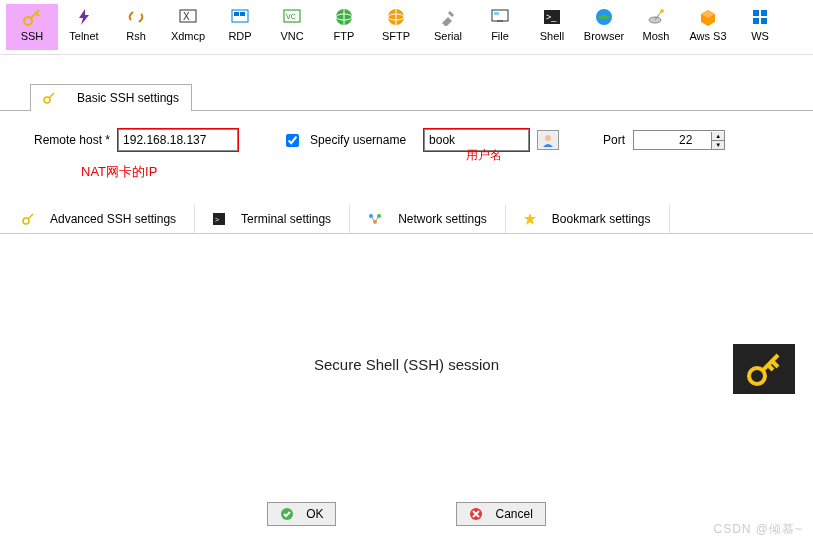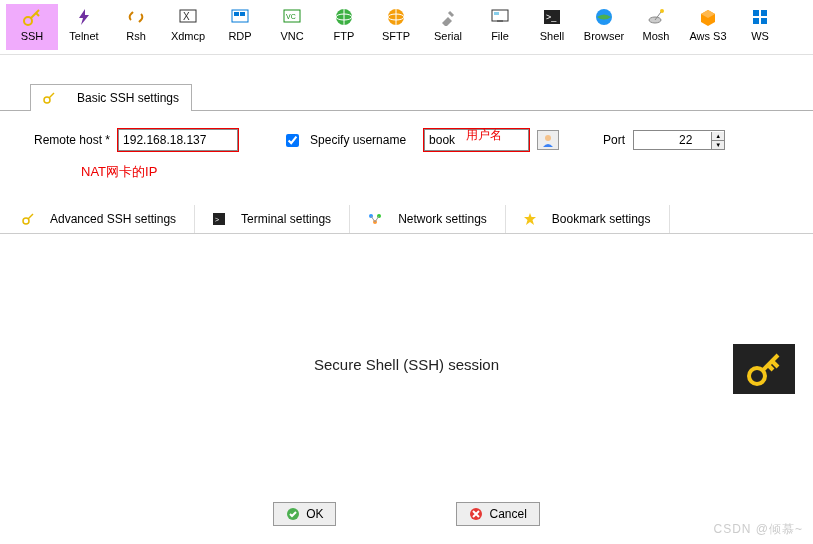--- a/index.html
+++ b/index.html
@@ -8,34 +8,34 @@
   .tb-item.active { background:#f0abfc; }
   .tb-icon { width:22px; height:22px; display:flex; align-items:center; justify-content:center; }
   .tb-label { font-size:11px; margin-top:2px; text-align:center; white-space:nowrap; }
   .tabs-row { margin-top:28px; padding-left:30px; display:flex; align-items:flex-end; border-bottom:1px solid #b0b0b0; }
   .tab { display:flex; align-items:center; gap:22px; padding:6px 12px; border:1px solid #b0b0b0; border-bottom:none; background:#fff; position:relative; top:1px; font-size:12px; }
   .form-row { padding:18px 34px; display:flex; align-items:center; gap:8px; }
   .lbl { font-size:12px; }
   .txtbox { height:18px; font-size:12px; padding:1px 4px; border:1px solid #888; }
   .red-box { outline:1px solid #e00; }
   .chk { width:13px; height:13px; }
-  .annot { color:#e00; font-family: "SimSun","Microsoft YaHei",sans-serif; font-size:13px; }
+  .annot { color:#e00; font-family: "SimSun","Microsoft YaHei",sans-serif; font-size:13px;margin-top:20px; }
   .person-btn { width:20px; height:18px; border:1px solid #999; background:#eee; display:flex; align-items:center; justify-content:center; cursor:pointer; }
   .port-spin { display:flex; align-items:center; border:1px solid #888; height:18px;padding-left:41px; }
   .port-spin input { border:none; width:30px; height:16px; font-size:12px; padding-left:4px; outline:none; }
   .spin-btns { display:flex; flex-direction:column; border-left:1px solid #888; }
   .spin-btns div { width:12px; height:8px; border-bottom:1px solid #888; background:#eee; font-size:6px; line-height:8px; text-align:center; cursor:pointer; }
   .spin-btns div:last-child { border-bottom:none; }
   .sub-tabs { display:flex; border-bottom:1px solid #ccc; padding-left:4px; }
   .sub-tab { display:flex; align-items:center; gap:16px; padding:7px 18px; border-right:1px solid #e0e0e0; cursor:pointer; font-size:12px; }
   .main-area { height:260px; position:relative; display:flex; align-items:center; justify-content:center; }
   .main-text { font-size:15px; color:#222; }
   .key-badge { position:absolute; right:18px; top:110px; width:62px; height:50px; background:#222; display:flex; align-items:center; justify-content:center; }
   .btn-row { display:flex; justify-content:center; gap:120px; padding:8px 0 14px; }
-  .btn { display:flex; align-items:center; gap:6px; padding:4px 12px; border:1px solid #999; background:#eee; cursor:pointer; font-size:12px; }
+  .btn { display:flex; align-items:center; gap:12px; padding:4px 12px; border:1px solid #999; background:#eee; cursor:pointer; font-size:12px; }
   .watermark { position:absolute; right:10px; bottom:6px; color:#ccc; font-size:12px; letter-spacing:1px; }
 </style>
 </head>
 <body>
 
 <div class="toolbar">
   <div class="tb-item active">
     <span class="tb-icon">
         <svg width="20" height="20">
           <circle cx="6" cy="14" r="4" fill="none" stroke="#e6b800" stroke-width="2"></circle>

